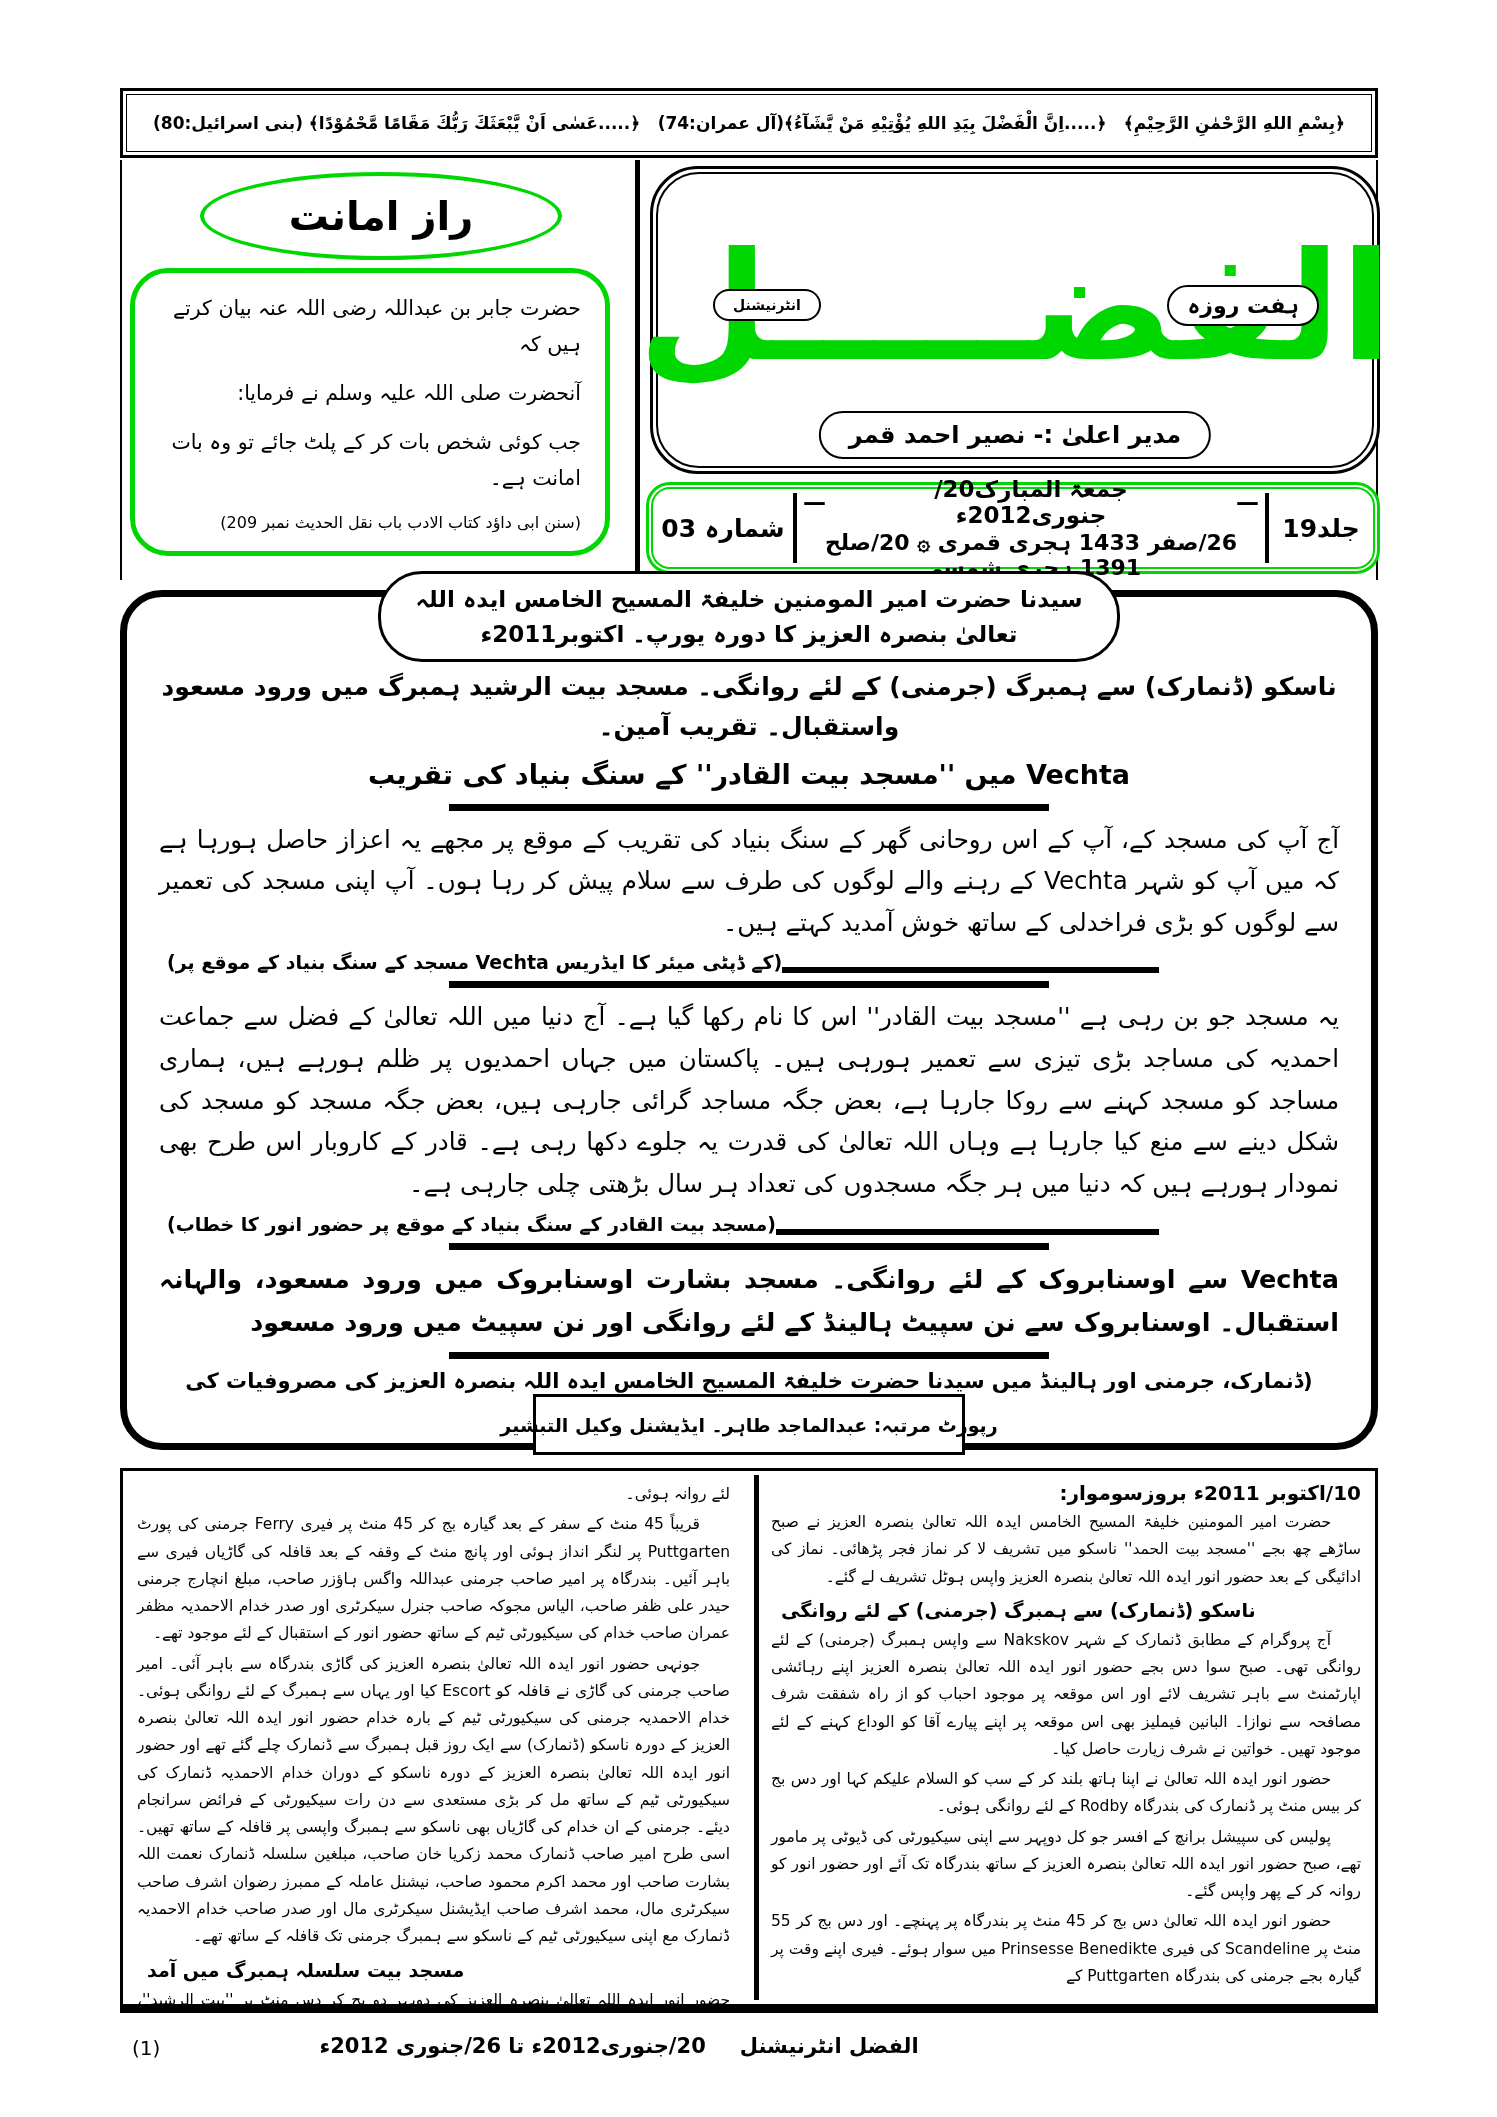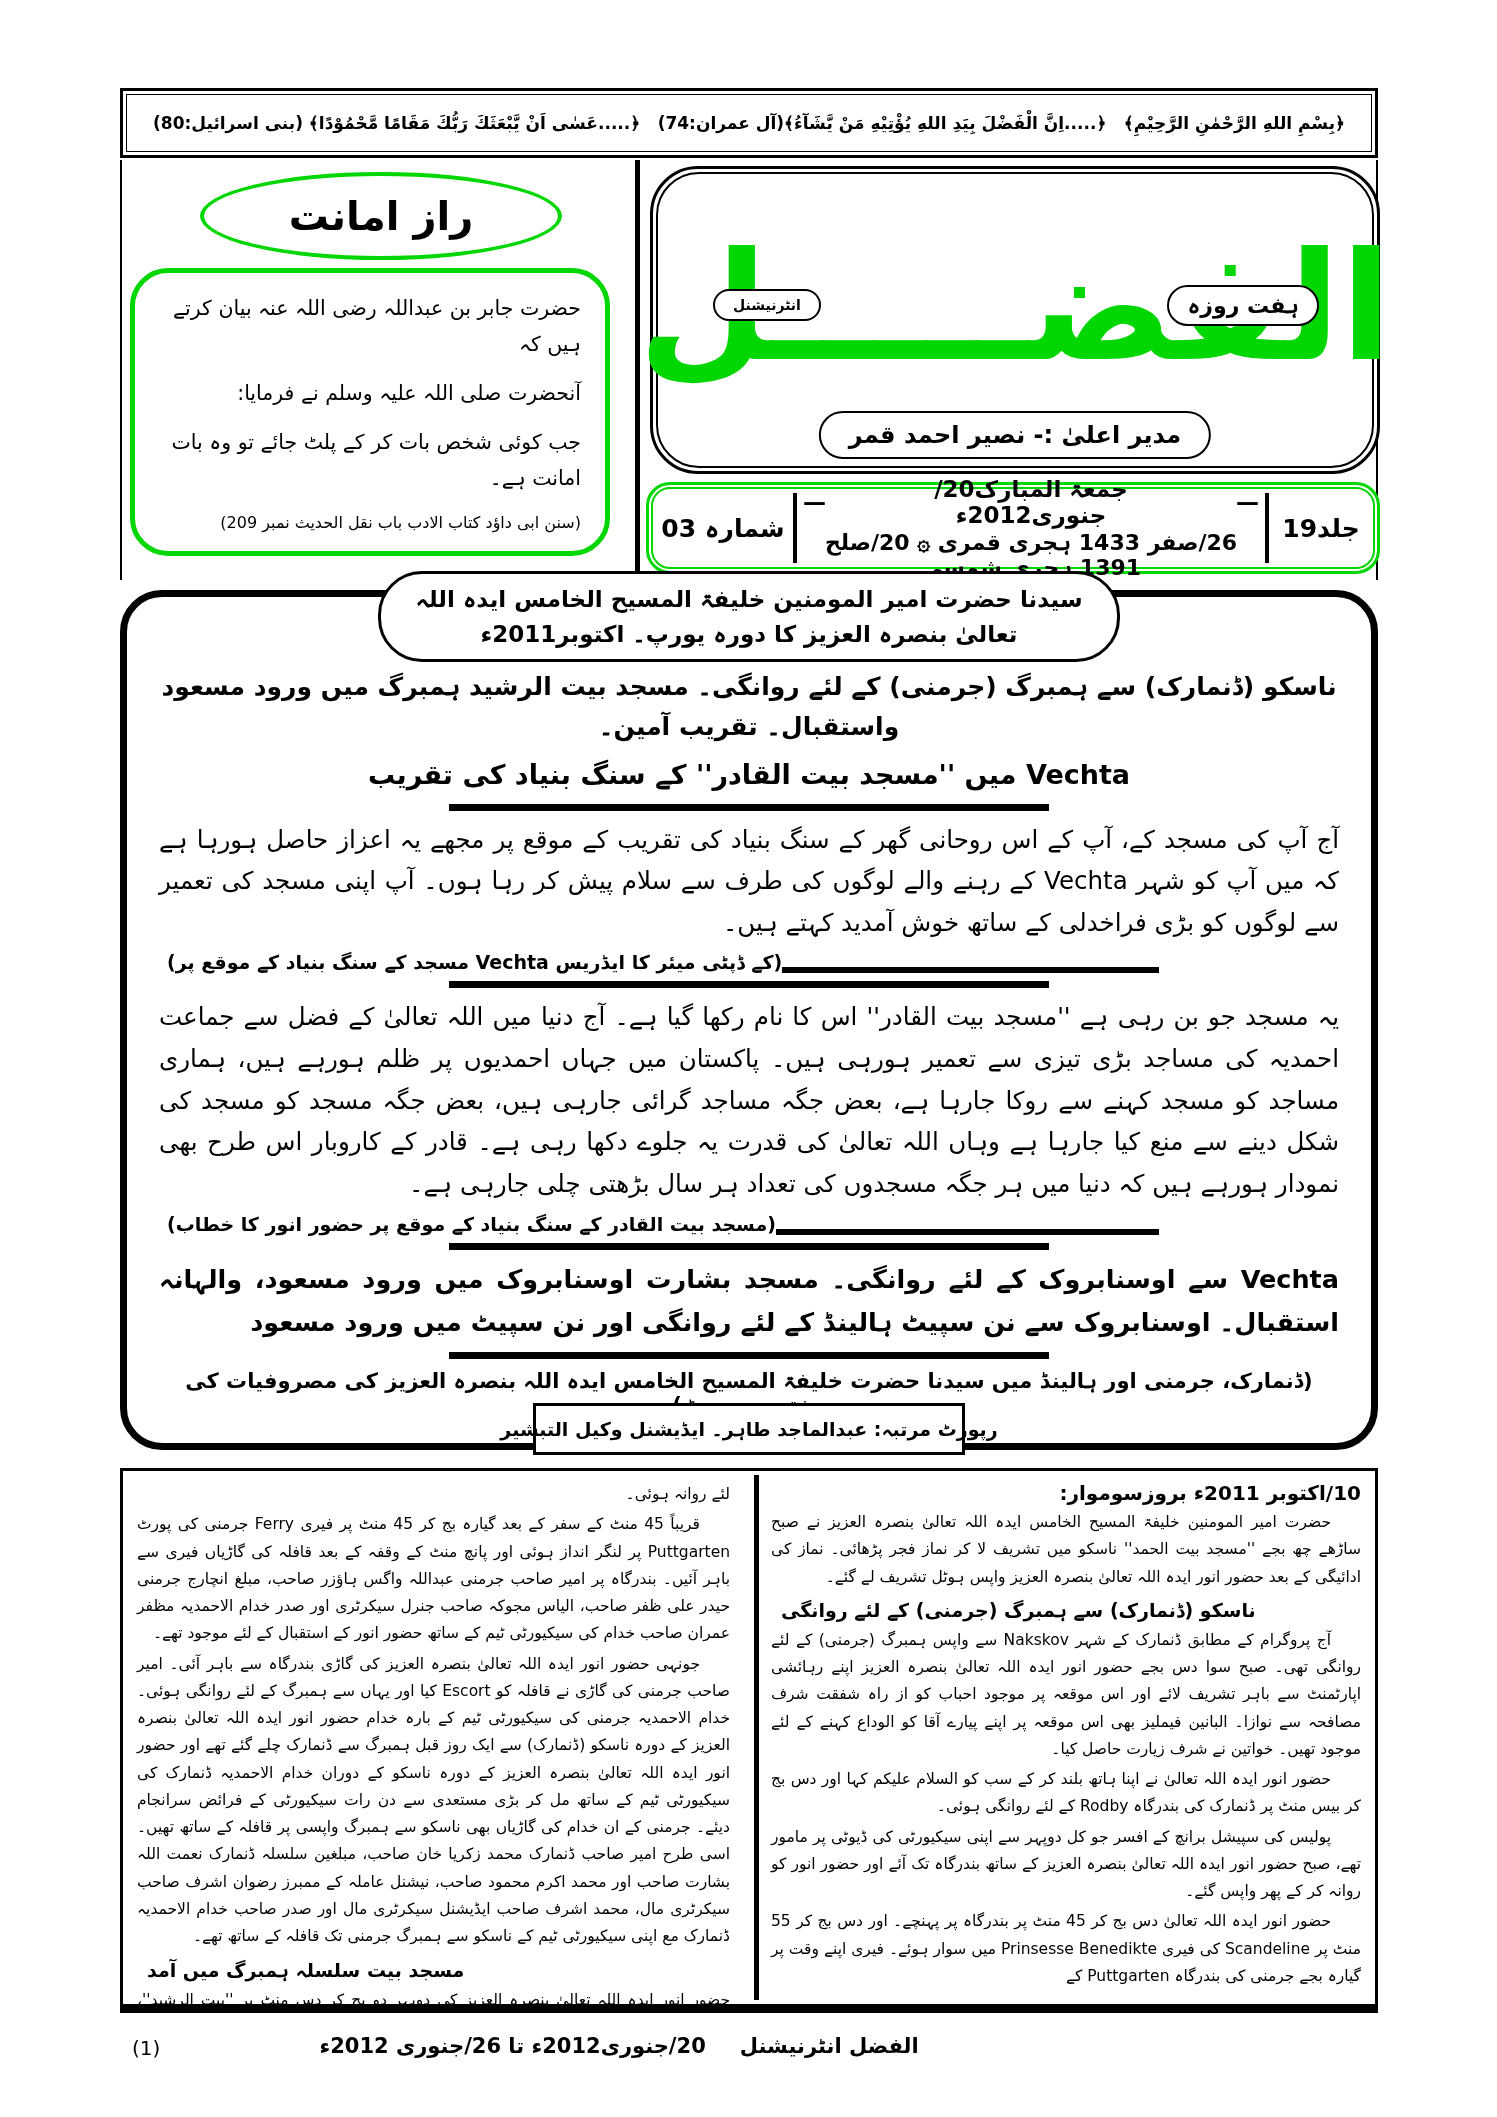--- a/index.html
+++ b/index.html
@@ -55,21 +55,21 @@
   .lead-content{position:absolute;inset:0;padding:70px 26px 0;direction:rtl;box-sizing:border-box;}
   .hl1{margin:0 0 8px;font-size:25px;font-weight:bold;text-align:center;line-height:1.6;}
   .hl2{margin:0;font-size:27px;font-weight:bold;text-align:center;line-height:1.5;}
   .rule{height:7px;background:var(--ink);margin:8px auto;width:600px;}
   .quote{margin:8px 6px;font-size:24.5px;line-height:1.7;text-align:justify;}
   .attr-row{display:flex;direction:ltr;align-items:flex-end;padding:0 186px 0 14px;margin:2px 0;}
   .attr{font-size:19px;font-weight:bold;white-space:nowrap;}
   .attr-rule{flex:1;height:6px;background:var(--ink);}
   .hl3{margin:8px 6px 2px;font-size:25.5px;font-weight:bold;line-height:1.7;text-align:justify;}
   .subnote{margin:10px 0 0;font-size:21px;font-weight:bold;text-align:center;}
-  .report-box{position:absolute;left:50%;transform:translateX(-50%);bottom:-12px;width:432px;height:52px;background:var(--paper);border:3px solid var(--ink);display:flex;align-items:center;justify-content:center;font-size:19px;font-weight:bold;z-index:5;box-sizing:border-box;white-space:nowrap;}
+  .report-box{position:absolute;left:50%;transform:translateX(-50%);bottom:-12px;width:432px;height:61px;background:var(--paper);border:3px solid var(--ink);display:flex;align-items:center;justify-content:center;font-size:19px;font-weight:bold;z-index:5;box-sizing:border-box;white-space:nowrap;}
   
   .columns-box{position:absolute;left:120px;top:1468px;width:1258px;height:545px;border:3px solid var(--ink);border-bottom-width:9px;box-sizing:border-box;display:flex;direction:rtl;overflow:hidden;background:var(--paper);}
   .col{box-sizing:border-box;direction:rtl;}
   .col-right{width:616px;padding:10px 14px 0 12px;}
   .col-left{flex:1;padding:10px 24px 0 14px;}
   .col-divider{width:5px;background:var(--ink);margin:4px 0;}
   .col p{margin:0 0 3px;font-size:15.5px;line-height:1.76;text-align:justify;}
   .col p.indent{text-indent:30px;}
   .col-date{margin:0 0 4px;font-size:20px;font-weight:bold;text-align:right;}
   .col-sub{margin:8px 10px 6px;font-size:19px;font-weight:bold;text-align:left;}

